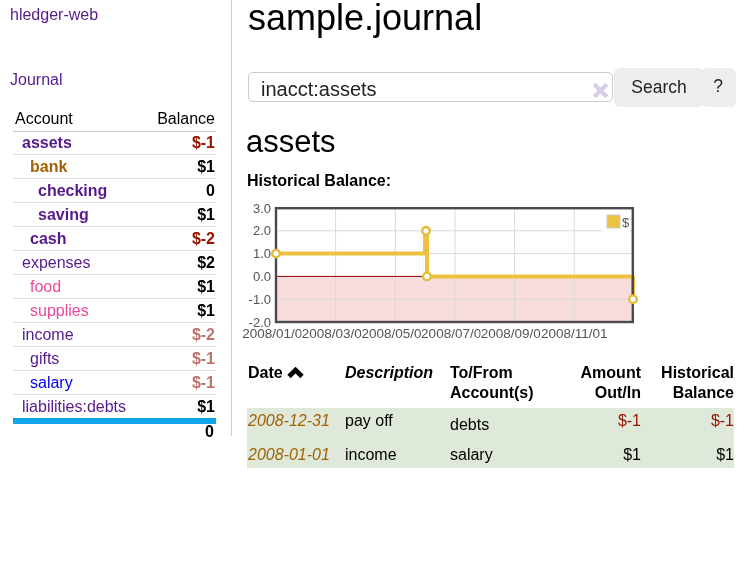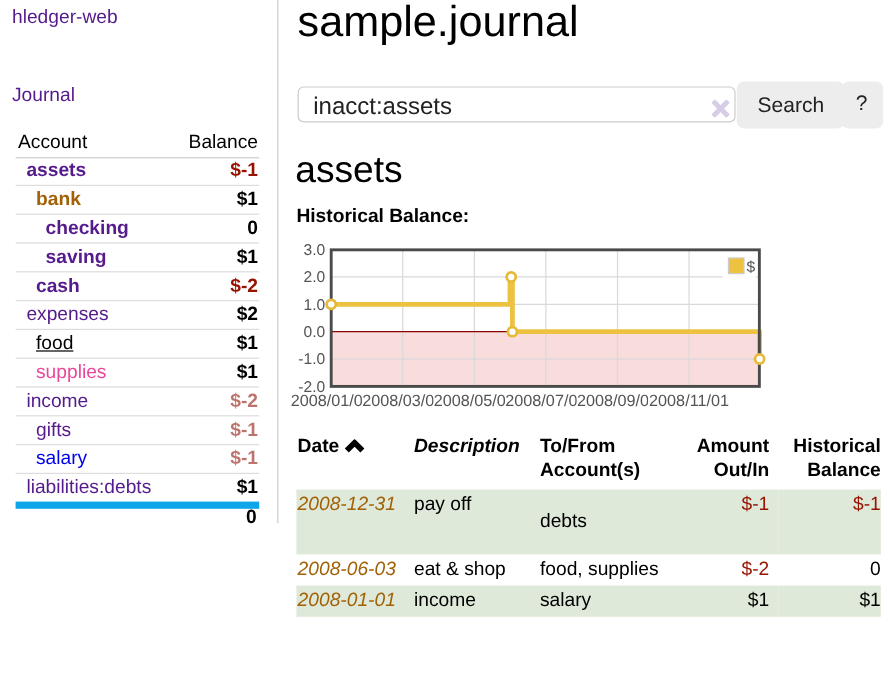--- a/index.html
+++ b/index.html
@@ -49,21 +49,21 @@
     </div>
 <div class="srow" style="top:226.8px;">
       <a style="position:absolute;left:17px;color:#551A8B;font-weight:bold;">cash</a>
       <span class="amt neg" style="font-weight:bold;">$-2</span>
     </div>
 <div class="srow" style="top:250.8px;">
       <a style="position:absolute;left:9px;color:#551A8B;">expenses</a>
       <span class="amt " style="font-weight:bold;">$2</span>
     </div>
 <div class="srow" style="top:274.8px;">
-      <a style="position:absolute;left:17px;color:#000000;text-decoration:underline;">food</a>
+      <a style="position:absolute;left:17px;color:#ec4899;">food</a>
       <span class="amt " style="font-weight:bold;">$1</span>
     </div>
 <div class="srow" style="top:298.8px;">
       <a style="position:absolute;left:17px;color:#ec4899;">supplies</a>
       <span class="amt " style="font-weight:bold;">$1</span>
     </div>
 <div class="srow" style="top:322.8px;">
       <a style="position:absolute;left:9px;color:#551A8B;">income</a>
       <span class="amt dim" style="font-weight:bold;">$-2</span>
     </div>
@@ -173,30 +173,23 @@
       <td style="padding:0 0 5px 0;font-style:italic;">Description</td>
       <td style="padding:0 0 5px 0;">To/From Account(s)</td>
       <td class="num" style="padding:0 8px 5px 0;">Amount Out/In</td>
       <td class="num" style="padding:0 0 5px 0;">Historical Balance</td>
     </tr>
   </thead>
   <tbody style="vertical-align:top;">
     <tr style="background:#dee9d9;">
       <td style="padding:3px 0 3px 1px;"><a class="blue">2008-12-31</a></td>
       <td style="padding:3px 0;">pay off</td>
-      <td style="padding:17px 0;">debts</td>
+      <td style="padding:7px 0;">debts</td>
       <td class="num neg" style="padding:3px 8px 3px 0;">$-1</td>
       <td class="num neg" style="padding:3px 0;">$-1</td>
-    </tr>
-    <tr>
-      <td style="padding:3px 0 3px 1px;"><a class="blue">2008-06-03</a></td>
-      <td style="padding:3px 0;">eat &amp; shop</td>
-      <td style="padding:3px 0;">food, supplies</td>
-      <td class="num neg" style="padding:3px 8px 3px 0;">$-2</td>
-      <td class="num" style="padding:3px 0;">0</td>
     </tr>
     <tr style="background:#dee9d9;">
       <td style="padding:3px 0 3px 1px;"><a class="blue">2008-01-01</a></td>
       <td style="padding:3px 0;">income</td>
       <td style="padding:3px 0;">salary</td>
       <td class="num" style="padding:3px 8px 3px 0;">$1</td>
       <td class="num" style="padding:3px 0;">$1</td>
     </tr>
   </tbody>
 </table>

